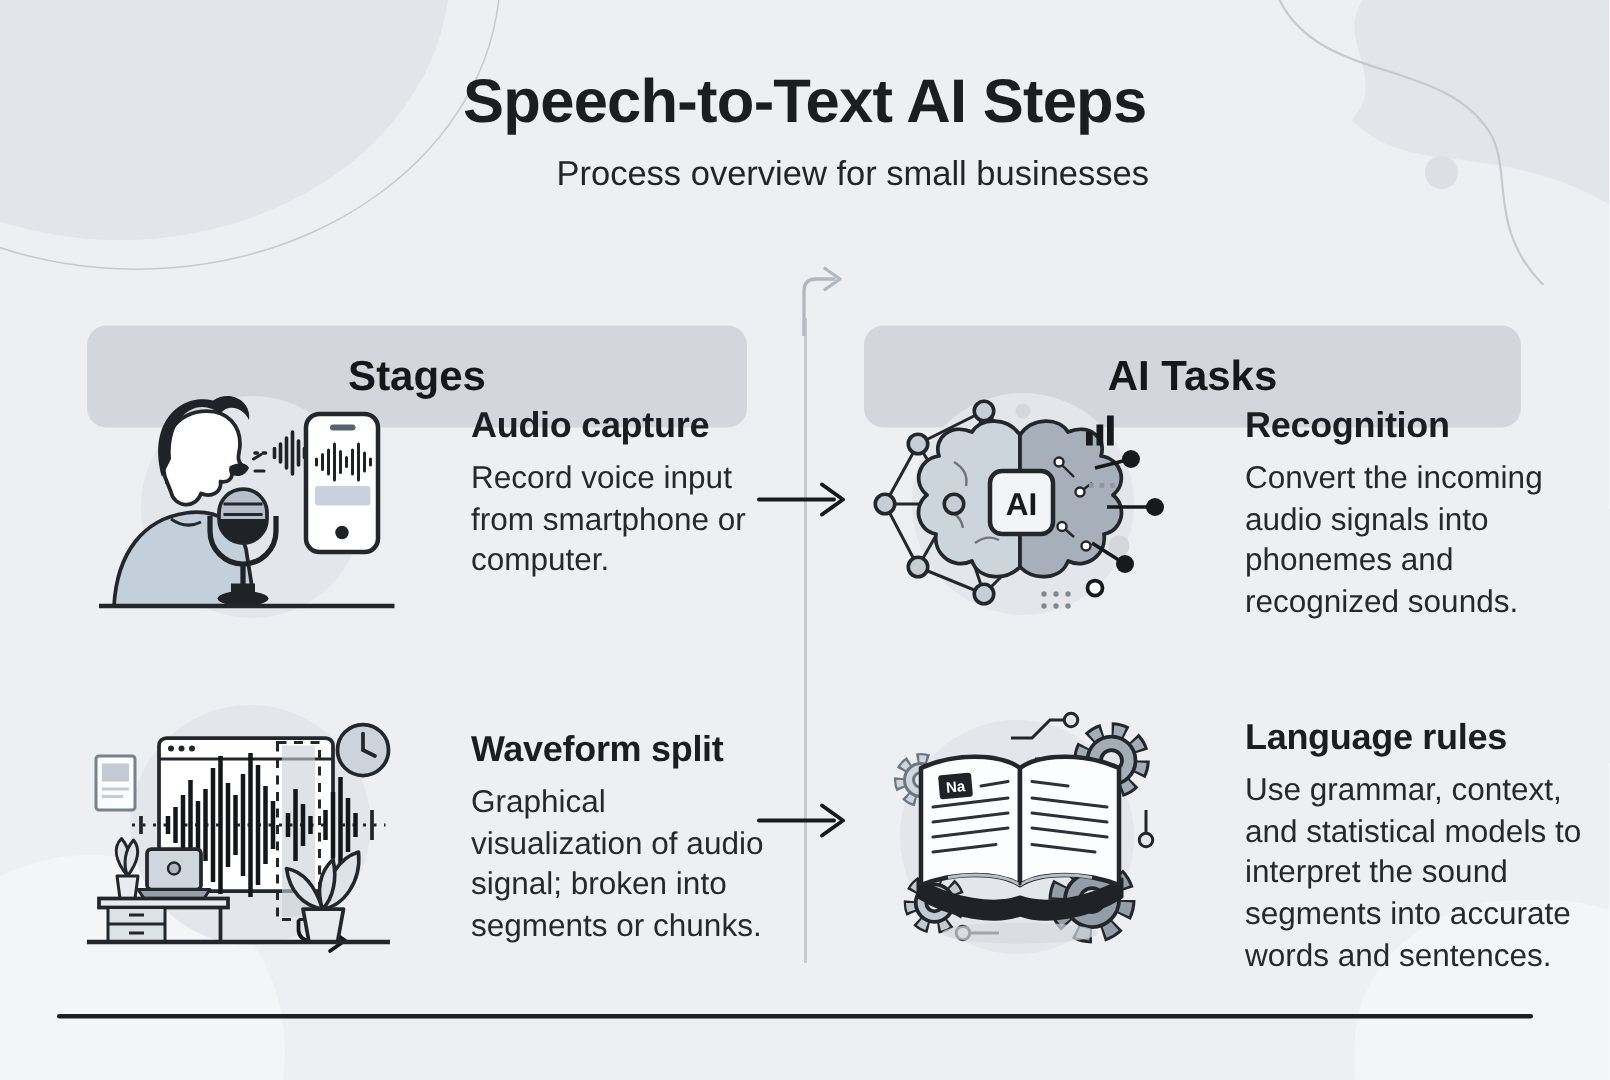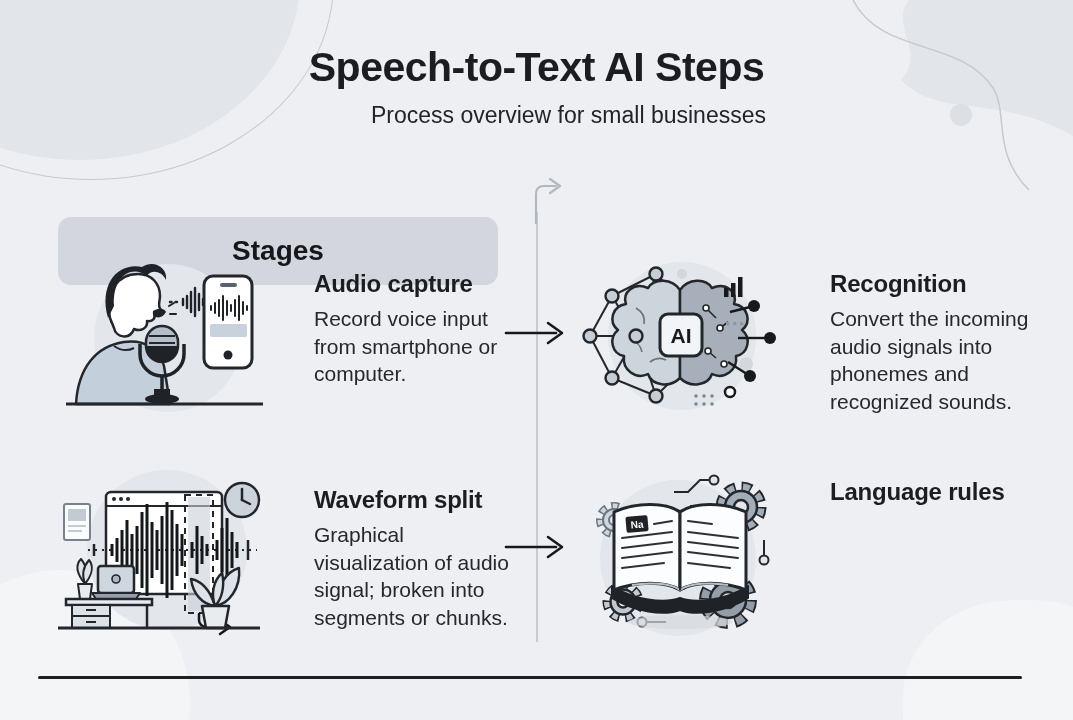--- a/index.html
+++ b/index.html
@@ -65,20 +65,23 @@
     <path d="M230,0 H66 C46,26 84,52 58,80 C98,120 152,92 230,136 Z" fill="#e2e5e9"></path>
     <circle cx="118" cy="115" r="11" fill="#dcdfe4"></circle>
     <path d="M10,0 C38,56 118,38 150,88 C166,114 148,152 186,190" fill="none" stroke="#c6cad0" stroke-width="1.5"></path>
   </svg>
 
   <div class="title">Speech-to-Text AI Steps</div>
   <div class="subtitle">Process overview for small businesses</div>
 
   <div class="pill left">
     <span>Stages</span>
+  </div>
+  <div class="pill right">
+    <span>AI Tasks</span>
   </div>
 
   <div class="divider"></div>
   <svg class="head-arrow" width="52" height="46">
     <g fill="none" stroke="#b3b8bf" stroke-width="2.2" stroke-linecap="round" stroke-linejoin="round">
       <path d="M16,46 V16 Q16,8 24,8 H36"></path>
       <path d="M30,1 L40,8 L30,15"></path>
     </g>
   </svg>
   <svg class="row-arrow r1" width="68" height="26">
@@ -395,16 +398,17 @@
     </g>
 
     <g transform="rotate(-5 59 62)">
       <rect x="48" y="54" width="22" height="16" rx="2" fill="#1f2227"></rect>
       <text x="59" y="66" text-anchor="middle" font-size="10" font-weight="bold" fill="#ffffff" font-family="Liberation Sans, sans-serif">Na</text>
     </g>
   </svg>
 
   <div class="txt t4">
     <h3>Language rules</h3>
+    <p>Use grammar, context, and statistical models to interpret the sound segments into accurate words and sentences.</p>
   </div>
 
   <div class="bottom-rule"></div>
 </div>
 
 </body></html>

